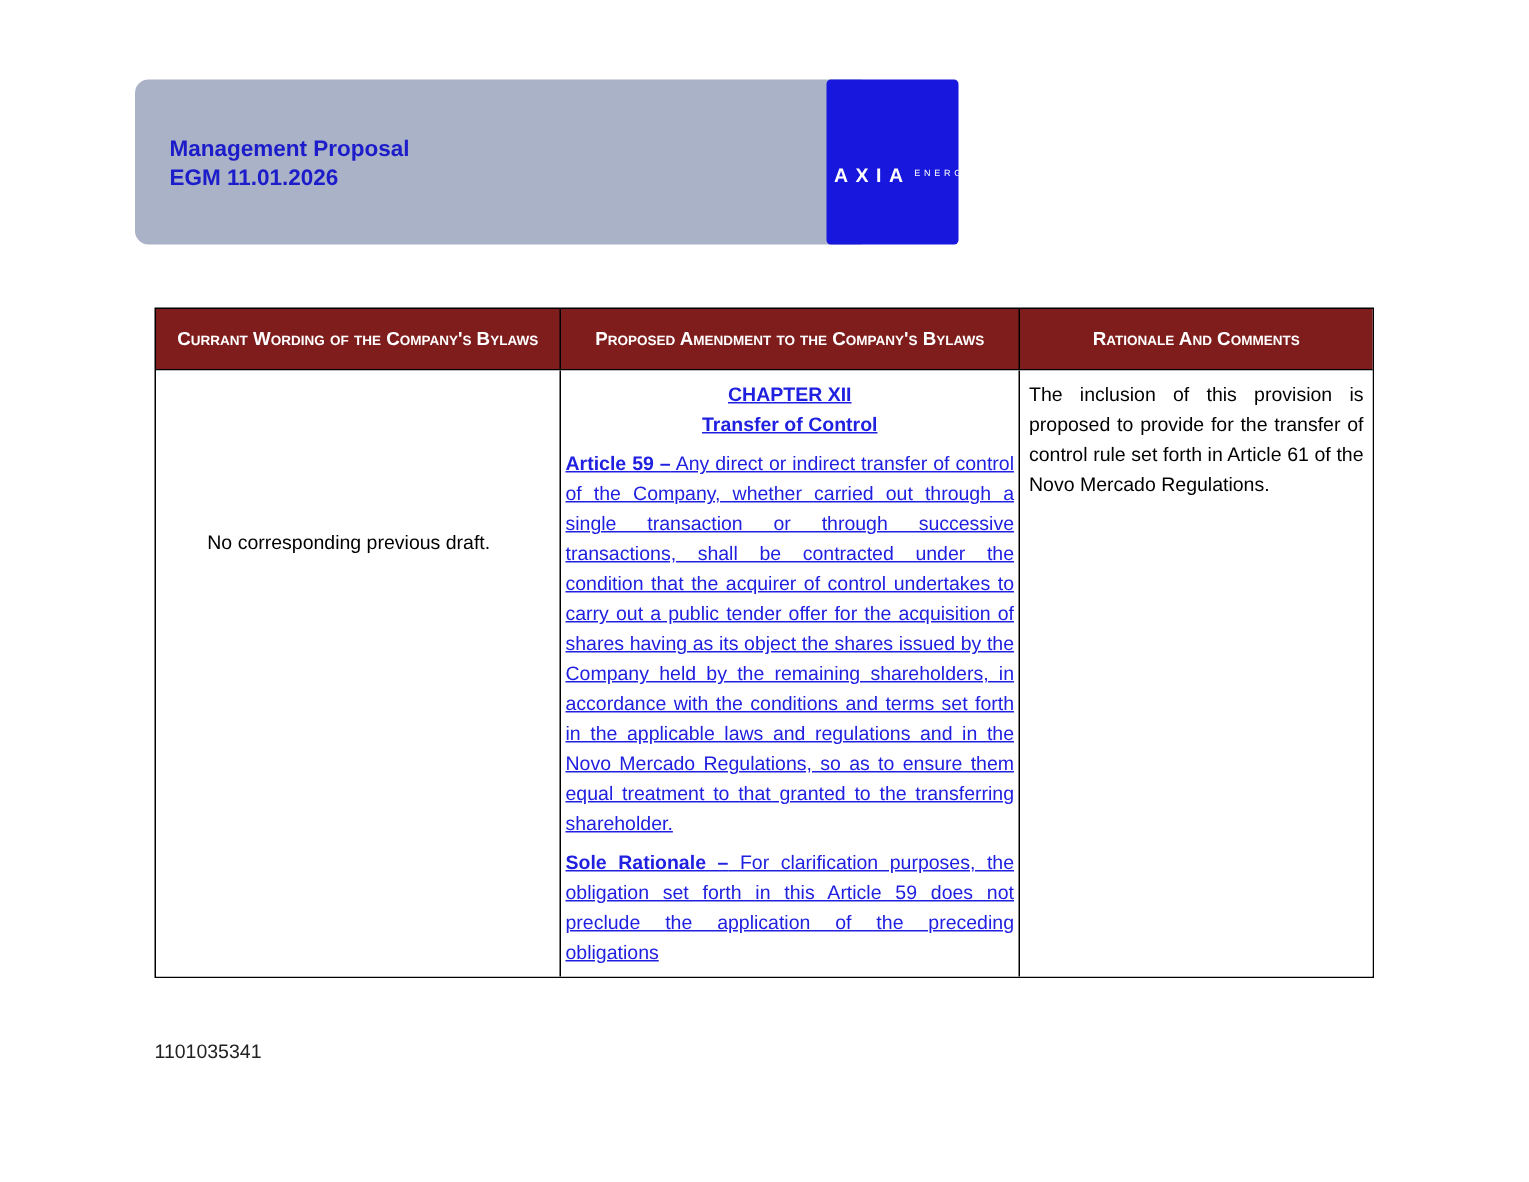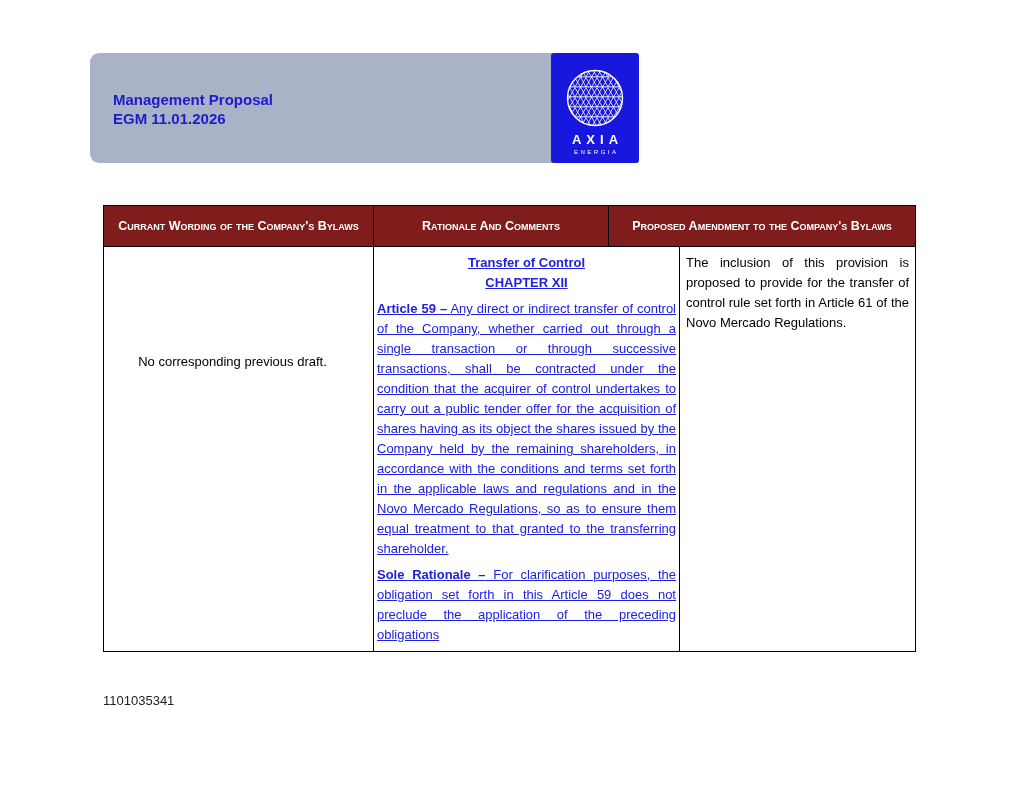--- a/index.html
+++ b/index.html
@@ -18,21 +18,21 @@
   }
   .header-titles {
     position: absolute; left: 23px; top: 37px;
     font-size: 15px; font-weight: bold; line-height: 19px;
     color: #1c1cca;
   }
   .logo-box {
     position: absolute; left: 551px; top: 53px;
     width: 88px; height: 110px;
     background: #1717dd; border-radius: 3px;
-    display: flex; flex-direction: column; align-items: center;
+    display: flex; flex-direction: row; align-items: center;
     padding-top: 14px;
   }
   .logo-sphere { display: block; }
   .logo-brand {
     color: #fff; font-weight: bold; font-size: 13px;
     letter-spacing: 5px; margin-top: 3px; text-indent: 5px;
   }
   .logo-subbrand {
     color: #fff; font-size: 6px; letter-spacing: 2.5px;
     margin-top: 2px; text-indent: 2.5px;
@@ -110,32 +110,32 @@
     </defs>
     <circle cx="31" cy="31" r="27.5" fill="url(#trimesh)" stroke="#ffffff" stroke-width="1.4"></circle>
   </svg>
   <div class="logo-brand">AXIA</div>
   <div class="logo-subbrand">ENERGIA</div>
 </div>
 
 <div class="doc-table">
   <div class="trow thead">
     <div class="th c1">Currant Wording of the Company's Bylaws</div>
+    <div class="th c2">Proposed Amendment to the Company's Bylaws</div>
     <div class="th c3">Rationale And Comments</div>
-    <div class="th c2">Proposed Amendment to the Company's Bylaws</div>
   </div>
   <div class="trow tbody">
 
     <div class="td c1">
       <div>No corresponding previous draft.</div>
     </div>
 
     <div class="td c2">
+      <div class="amend-heading">CHAPTER XII</div>
       <div class="amend-heading">Transfer of Control</div>
-      <div class="amend-heading">CHAPTER XII</div>
       <p class="amend-par"><span class="lead">Article 59 –</span><span> Any direct or indirect transfer of control of the Company, whether carried out through a single transaction or through successive transactions, shall be contracted under the condition that the acquirer of control undertakes to carry out a public tender offer for the acquisition of shares having as its object the shares issued by the Company held by the remaining shareholders, in accordance with the conditions and terms set forth in the applicable laws and regulations and in the Novo Mercado Regulations, so as to ensure them equal treatment to that granted to the transferring shareholder.</span></p>
       <p class="amend-par"><span class="lead">Sole Rationale –</span><span> For clarification purposes, the obligation set forth in this Article 59 does not preclude the application of the preceding obligations</span></p>
     </div>
 
     <div class="td c3">
       <div>The inclusion of this provision is proposed to provide for the transfer of control rule set forth in Article 61 of the Novo Mercado Regulations.</div>
     </div>
 
   </div>
 </div>

